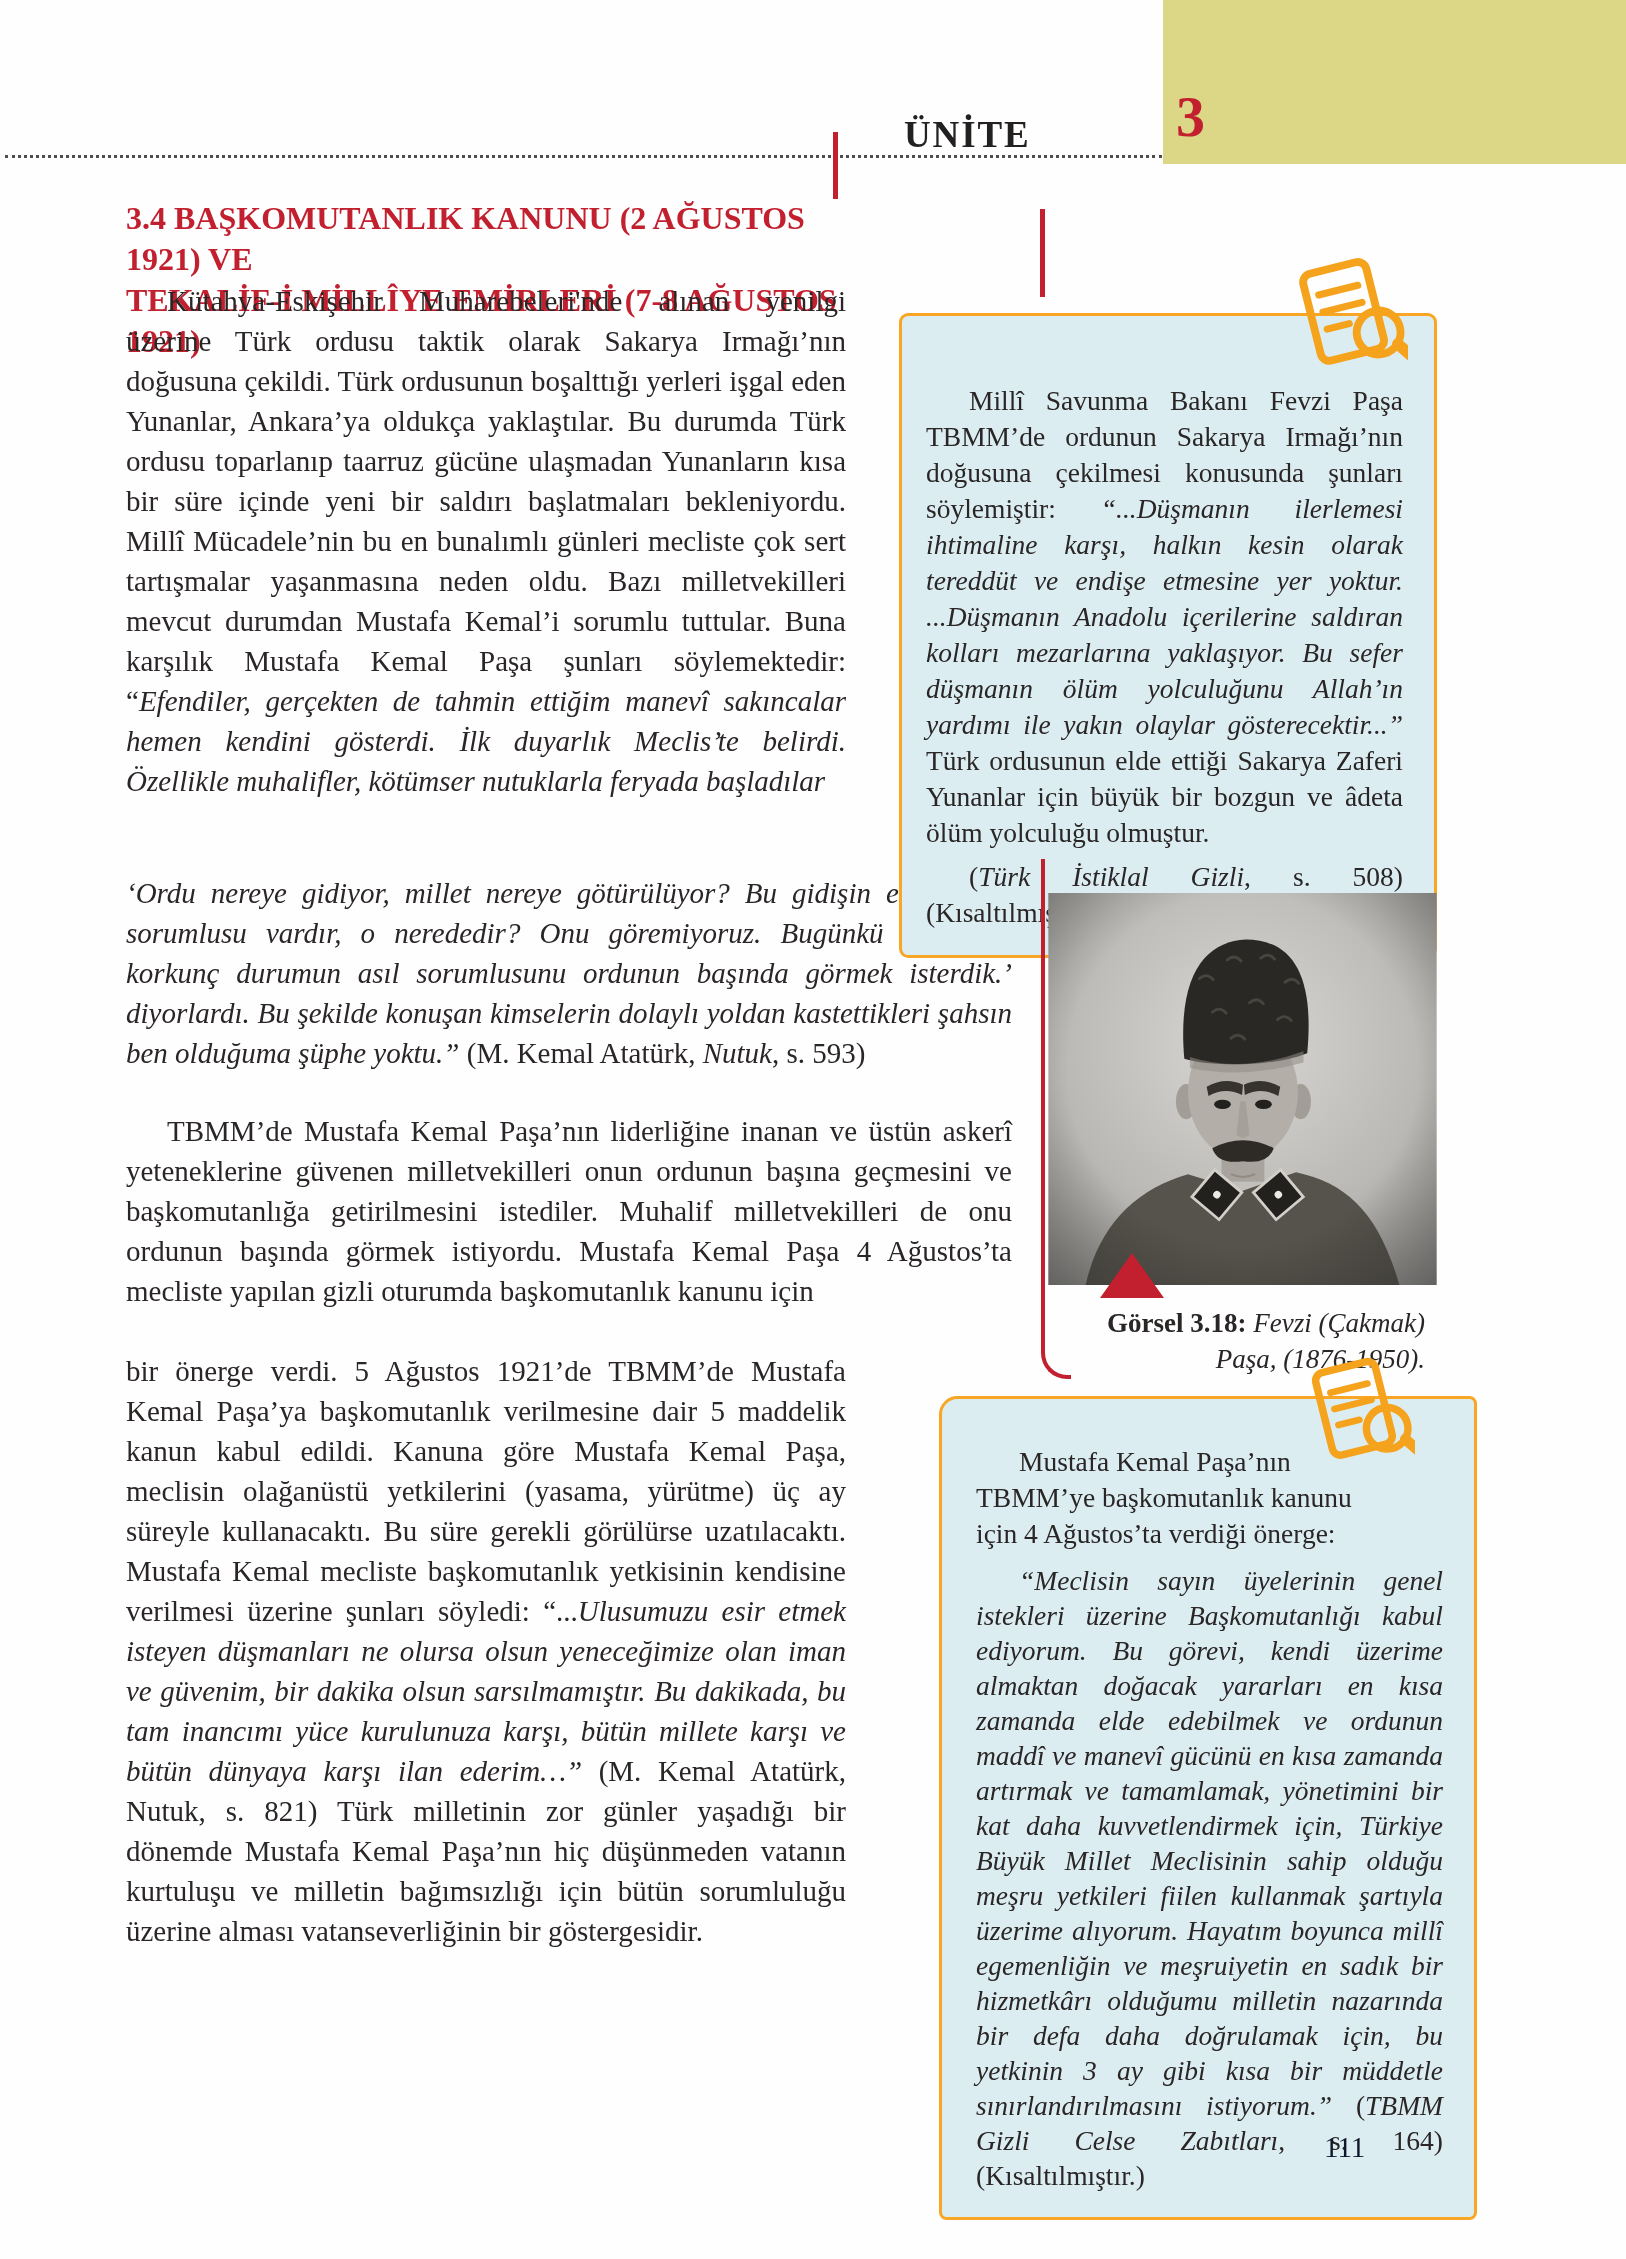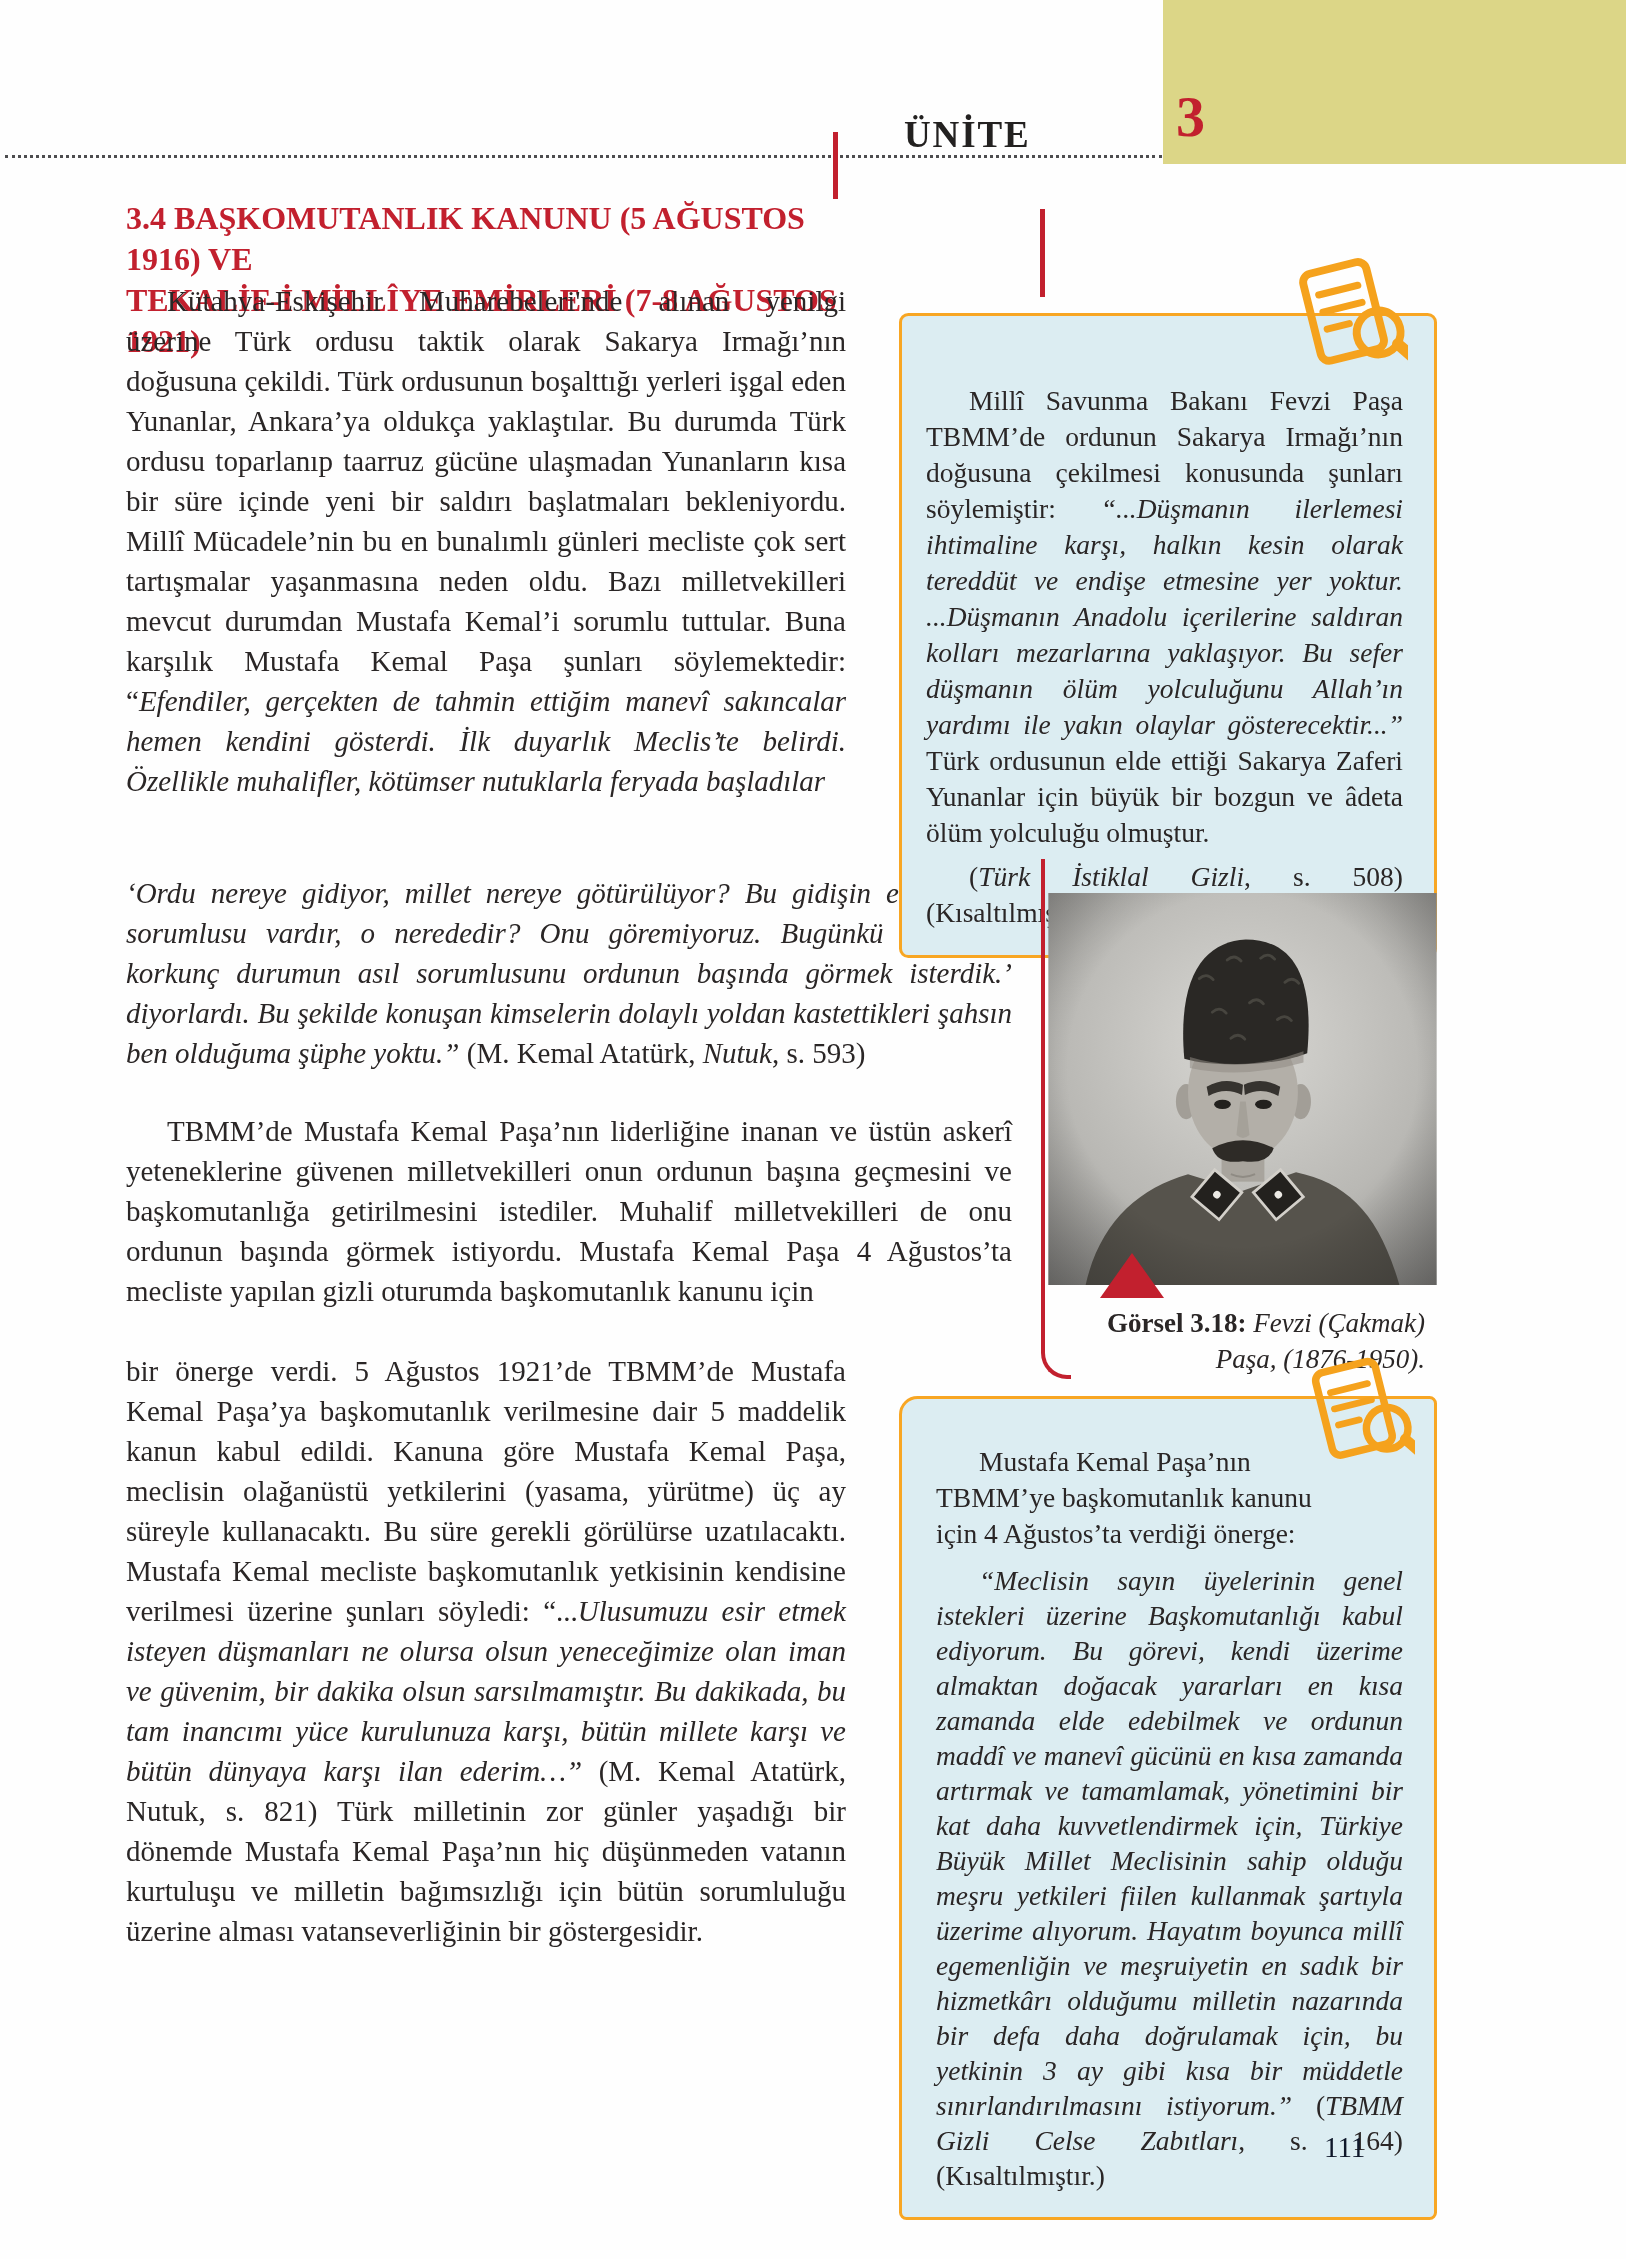--- a/index.html
+++ b/index.html
@@ -28,21 +28,21 @@
   .p1b{left:126px;top:873px;width:886px;}
   .p2a{left:126px;top:1111px;width:886px;}
   .p2b{left:126px;top:1351px;width:720px;}
 
   
   .qbox{position:absolute;left:899px;width:538px;background:#dcedf2;border:3.7px solid #f8a623;
         box-sizing:border-box;text-align:justify;font-size:27.5px;line-height:36px;color:#2a2626;}
   .qbox .para{margin:0;text-indent:43px;}
   .box1{top:313px;min-height:566px;border-radius:9.3px;padding:67px 31px 24px 24px;}
   .box1 .cite{margin-top:7.5px;}
-  .box2{top:1396px;min-height:684px;border-radius:18.6px 7.5px 7.5px 7.5px;padding:45px 31px 24px 34px;}
+  .box2{top:1396px;min-height:684px;border-radius:18.6px 7.5px 7.5px 7.5px;padding:45px 31px 24px 34px;margin-left:40px;}
   .box2 .intro{width:380px;text-align:left;}
   .box2 .quote{margin-top:11.2px;line-height:35px;}
 
   .doc-icon{position:absolute;}
   .icon1{left:1294px;top:246px;}
   .icon2{left:1307px;top:1346px;}
 
   
   .photo{position:absolute;left:1048px;top:893px;width:389px;height:392px;}
   .red-bracket{position:absolute;left:1041px;top:859px;width:30px;height:520px;
@@ -61,21 +61,21 @@
 
 <div id="page">
 
   <div class="unit-box">
     <div class="unit-number">3</div>
   </div>
   <div class="unit-label">ÜNİTE</div>
   <div class="dotted-rule"></div>
 
   <div class="section-title">
-    <div>3.4 BAŞKOMUTANLIK KANUNU (5 AĞUSTOS 1916) VE</div>
+    <div>3.4 BAŞKOMUTANLIK KANUNU (2 AĞUSTOS 1921) VE</div>
     <div>TEKALİF-İ MİLLÎYE EMİRLERİ (7-8 AĞUSTOS 1921)</div>
   </div>
   <div class="red-bar b1"></div>
   <div class="red-bar b2"></div>
 
   <div class="flow p1a indent"><span>Kütahya-Eskişehir Muharebeleri'nde alınan yenilgi üzerine Türk ordusu taktik olarak Sakarya Irmağı’nın doğusuna çekildi. Türk ordusunun boşalttığı yerleri işgal eden Yunanlar, Ankara’ya oldukça yaklaştılar. Bu durumda Türk ordusu toparlanıp taarruz gücüne ulaşmadan Yunanların kısa bir süre içinde yeni bir saldırı başlatmaları bekleniyordu. Millî Mücadele’nin bu en bunalımlı günleri mecliste çok sert tartışmalar yaşanmasına neden oldu. Bazı milletvekilleri mevcut durumdan Mustafa Kemal’i sorumlu tuttular. Buna karşılık Mustafa Kemal Paşa şunları söylemektedir: “</span><span class="it">Efendiler, gerçekten de tahmin ettiğim manevî sakıncalar hemen kendini gösterdi. İlk duyarlık Meclis’te belirdi. Özellikle muhalifler, kötümser nutuklarla feryada başladılar</span></div>
 
   <div class="flow p1b"><span class="it">‘Ordu nereye gidiyor, millet nereye götürülüyor? Bu gidişin elbette bir sorumlusu vardır, o nerededir? Onu göremiyoruz. Bugünkü acıklı ve korkunç durumun asıl sorumlusunu ordunun başında görmek isterdik.’ diyorlardı. Bu şekilde konuşan kimselerin dolaylı yoldan kastettikleri şahsın ben olduğuma şüphe yoktu.”</span><span> (M. Kemal Atatürk, </span><span class="it">Nutuk</span><span>, s. 593)</span></div>
 
   <div class="flow p2a indent"><span>TBMM’de Mustafa Kemal Paşa’nın liderliğine inanan ve üstün askerî yeteneklerine güvenen milletvekilleri onun ordunun başına geçmesini ve başkomutanlığa getirilmesini istediler. Muhalif milletvekilleri de onu ordunun başında görmek istiyordu. Mustafa Kemal Paşa 4 Ağustos’ta mecliste yapılan gizli oturumda başkomutanlık kanunu için</span></div>

